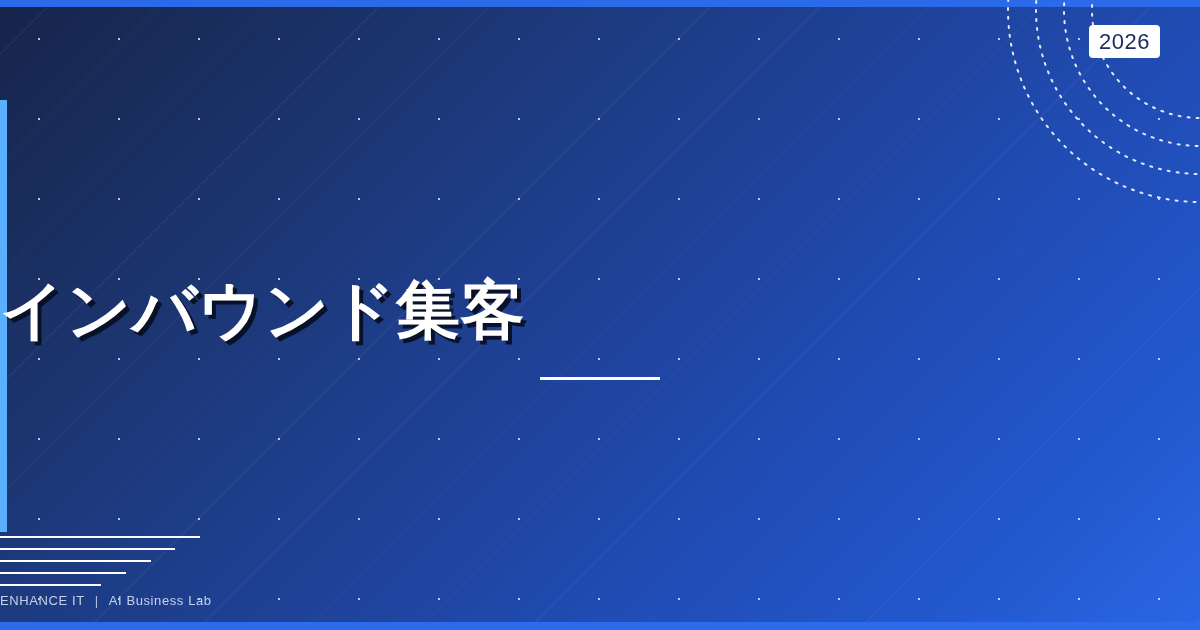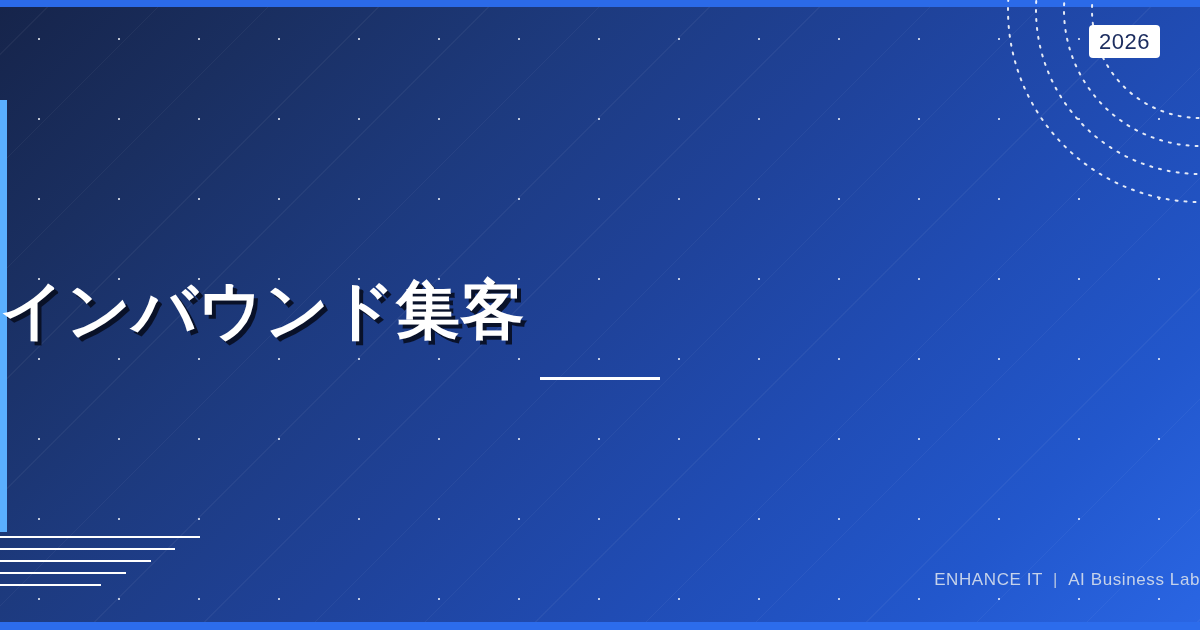--- a/index.html
+++ b/index.html
@@ -110,24 +110,24 @@
   .deco-lines .dline {
     height:2px;
     background:#ffffff;
     margin-bottom:10px;
   }
   .deco-lines .dline:last-child { margin-bottom:0; }
 
   
   .footer {
     position:absolute;
-    left:0; right:0; bottom:40px;
-    text-align:right;
+    left:0; right:0; bottom:22px;
+    text-align:left;
     color:#c5d2ea;
-    font-size:17px;
+    font-size:13px;
     letter-spacing:0.6px;
   }
   .footer .sep { margin:0 10px; color:#b2c2e0; }
 </style>
 </head>
 <body>
 
 <div id="slide">
 
   <div class="stripes"></div>

